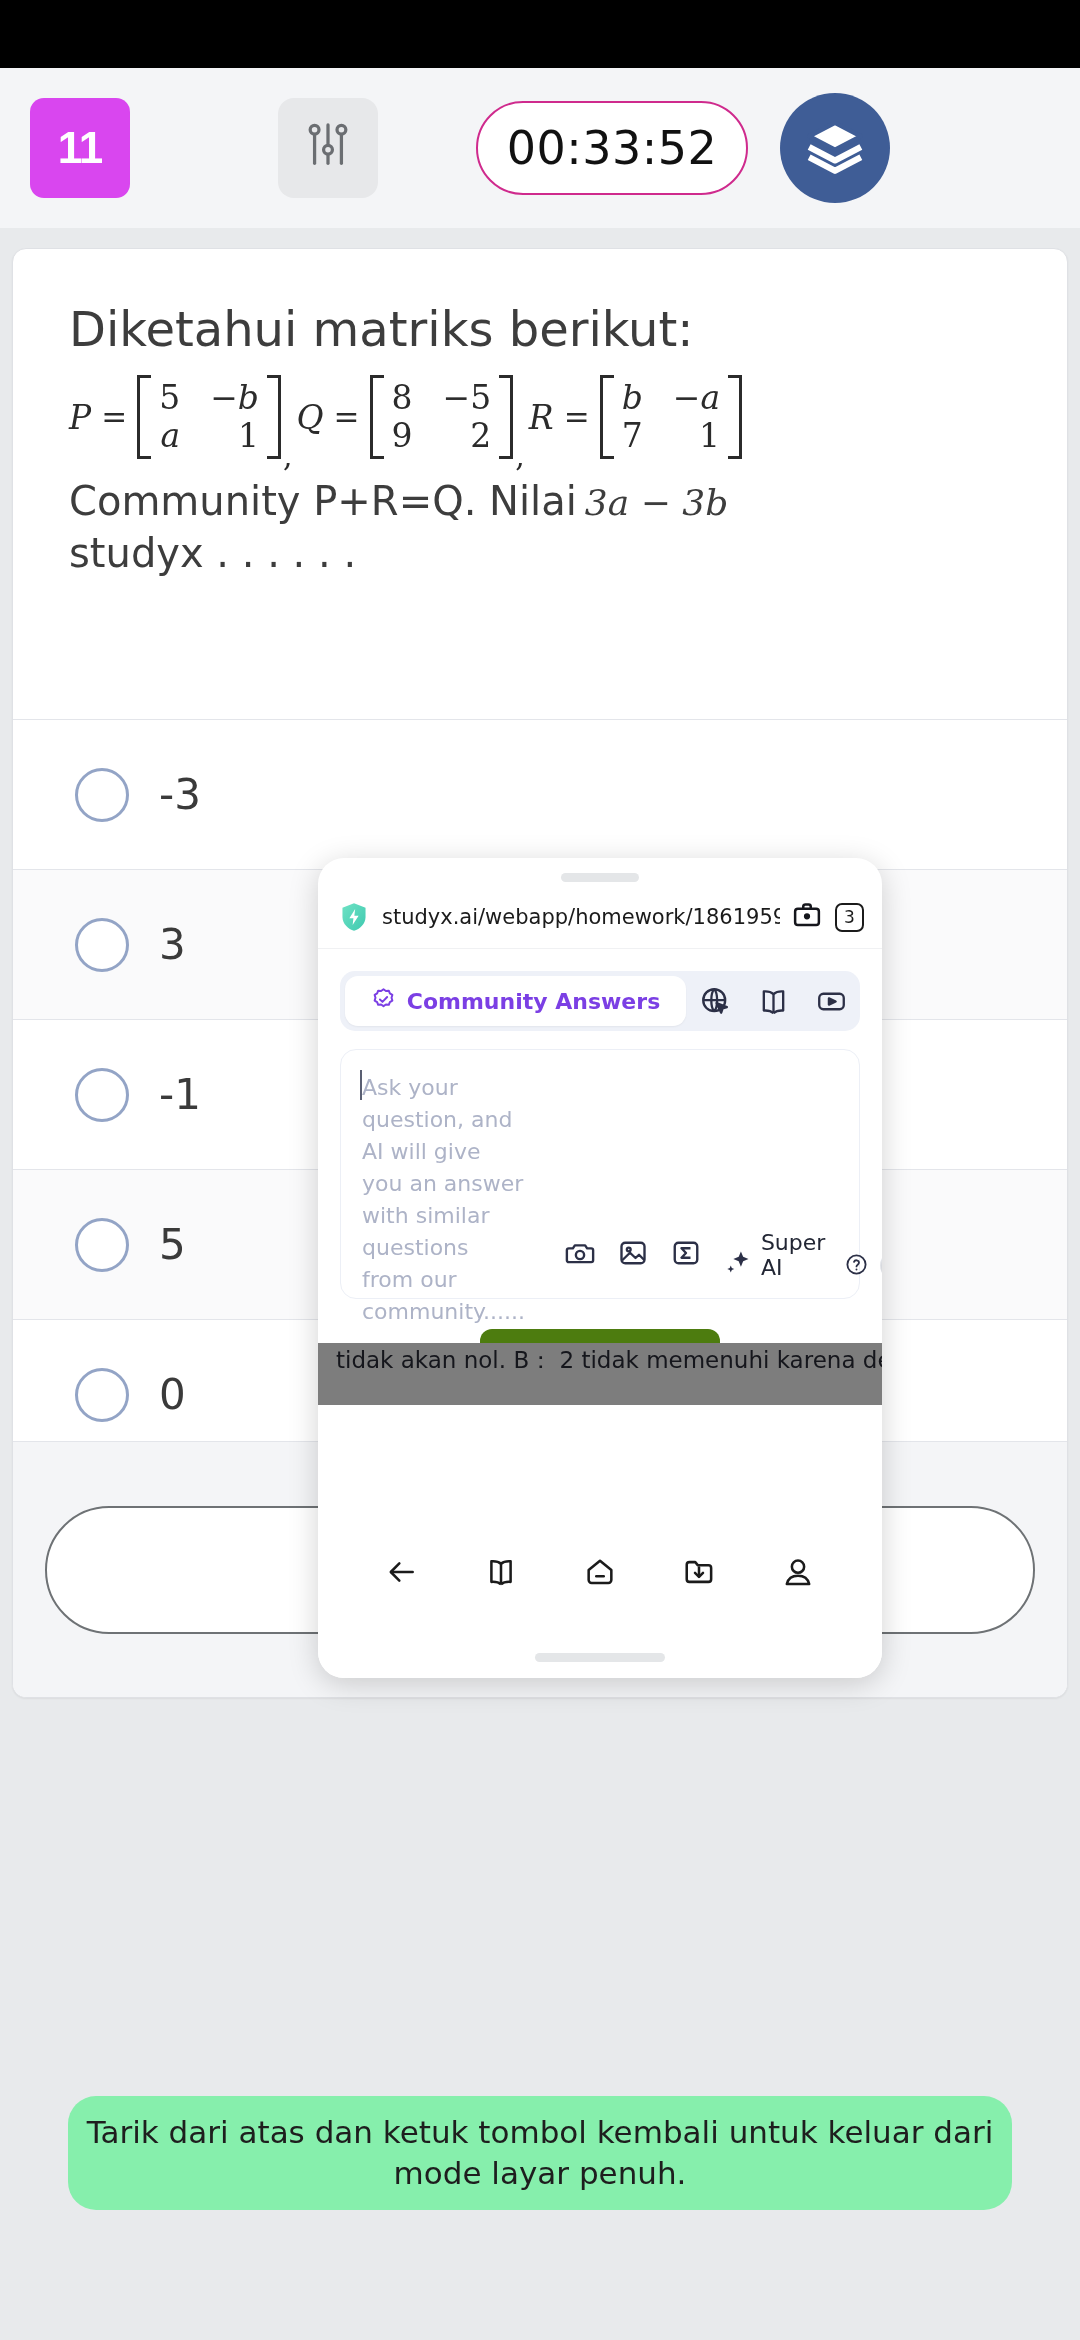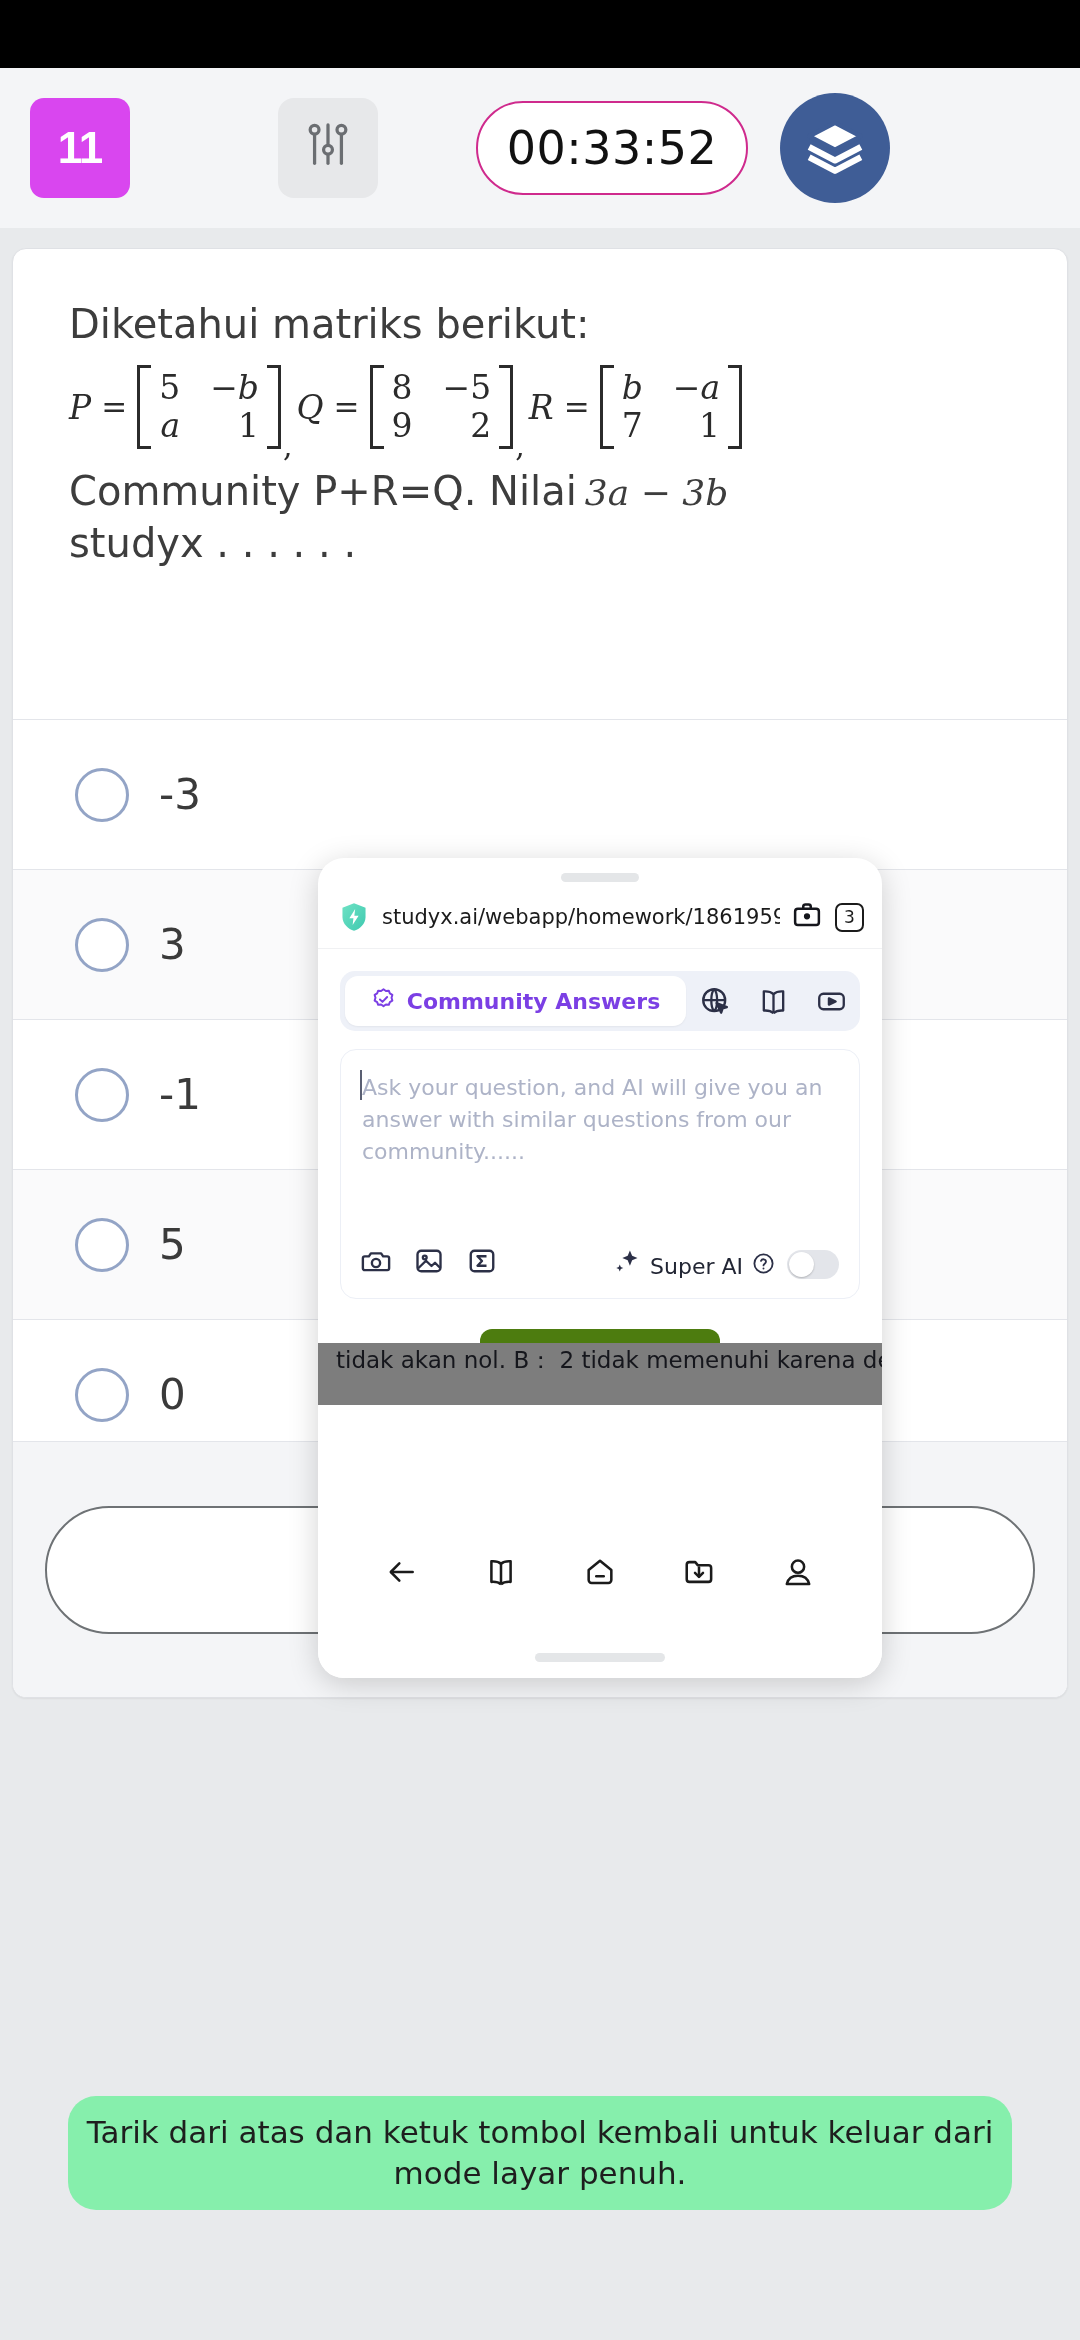--- a/index.html
+++ b/index.html
@@ -63,21 +63,21 @@
     background:#ffffff;
     border-radius:14px;
     border:1px solid #dfe1e5;
     overflow:hidden;
     box-shadow:0 1px 2px rgba(0,0,0,0.06);
   }
   #question-stem{
     padding:50px 56px 10px 56px;
     color:#3d3d3d;
   }
-  #stem-line-1{ font-size:40px; line-height:1.25; font-family:"DejaVu Sans", sans-serif;}
+  #stem-line-1{ font-size:48px; line-height:1.25; font-family:"DejaVu Sans", sans-serif;}
   #matrix-row{
     margin-top:16px;
     display:flex; align-items:center;
     font-family:"DejaVu Serif", serif;
     color:#2b2b2b;
     font-size:33px;
   }
   .mx-label{ font-style:italic; font-size:33px; padding:0 6px 0 0;}
   .mx-eq{ padding:0 10px 0 4px; font-size:31px;}
   .bracket{
@@ -220,23 +220,22 @@
   }
   .tab-icon{
     width:58px; display:flex; align-items:center; justify-content:center;
   }
 
   #composer{
     margin:18px 22px 0 22px;
     border:1.5px solid #eceff6;
     border-radius:16px;
     height:250px;
-    display:flex; flex-direction:column;
+    display:flex; flex-direction:row;
     background:#fff;
-    gap:16px;
   }
   #composer-placeholder{
     padding:22px 20px 0 21px;
     font-size:22px; line-height:32px;
     color:#adb3c7;
     font-family:"DejaVu Sans", sans-serif;
     position:relative;
   }
   #caret{
     position:absolute; left:19px; top:20px;

